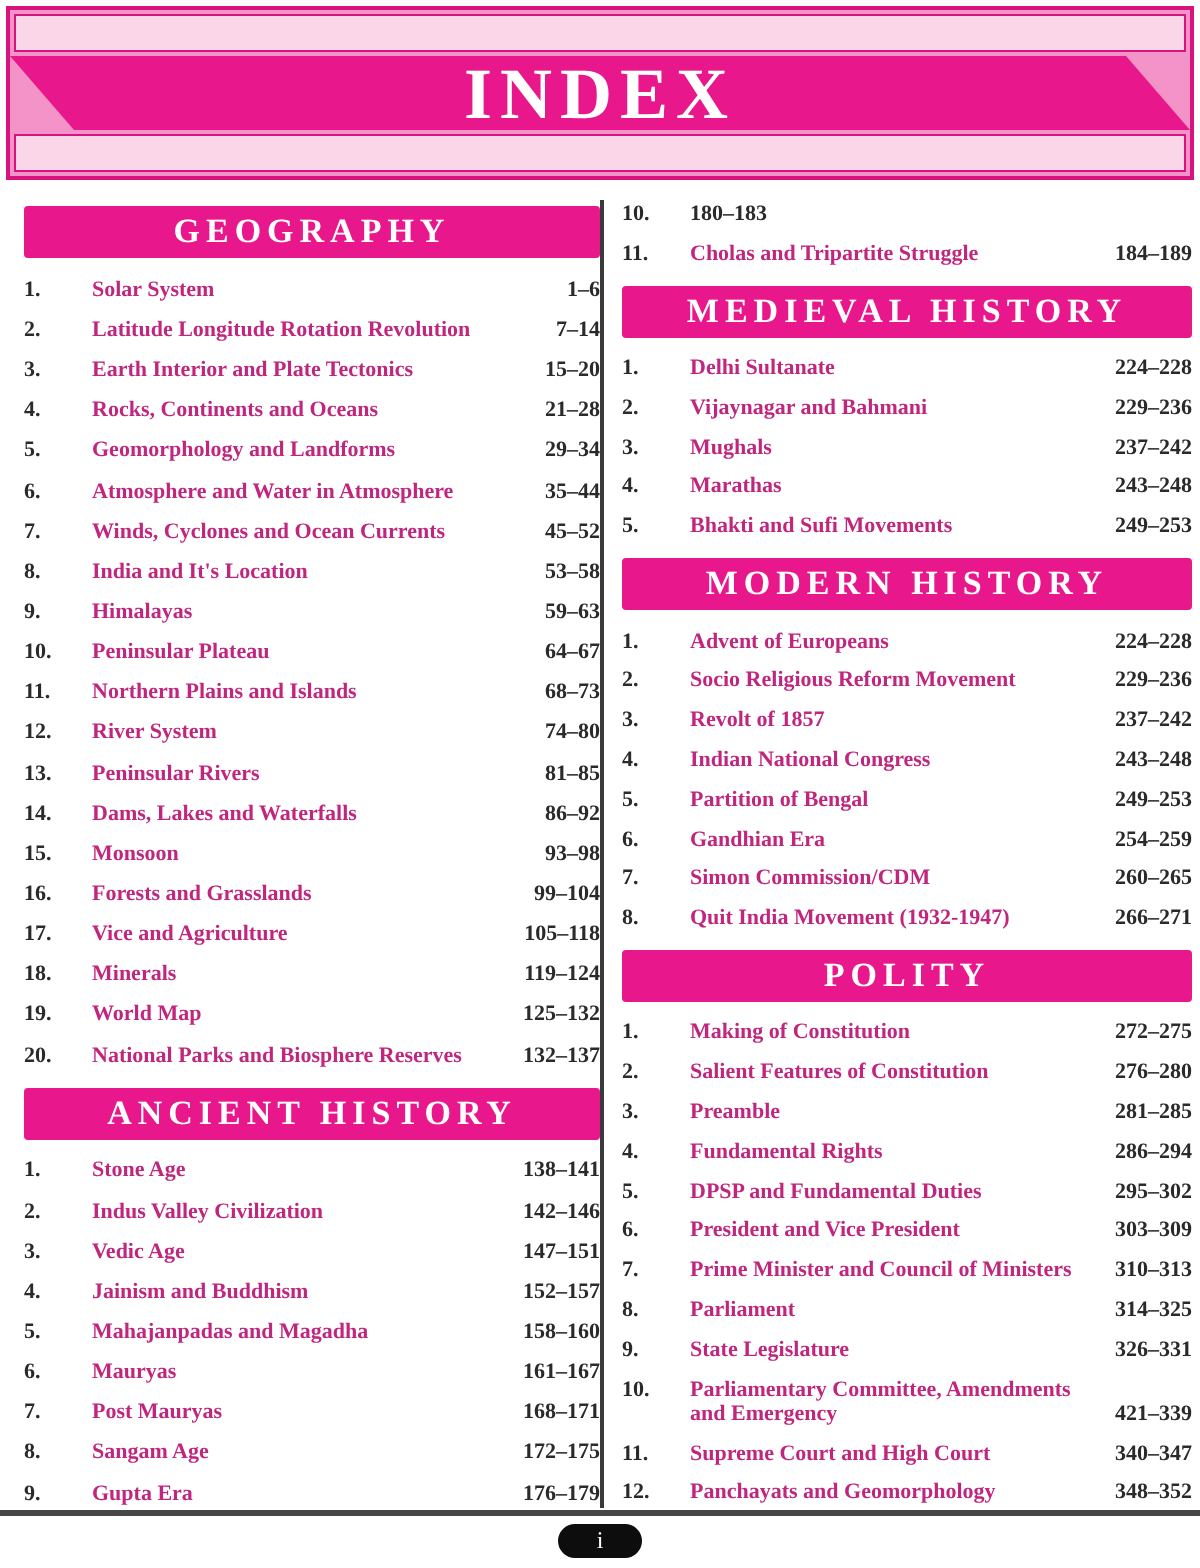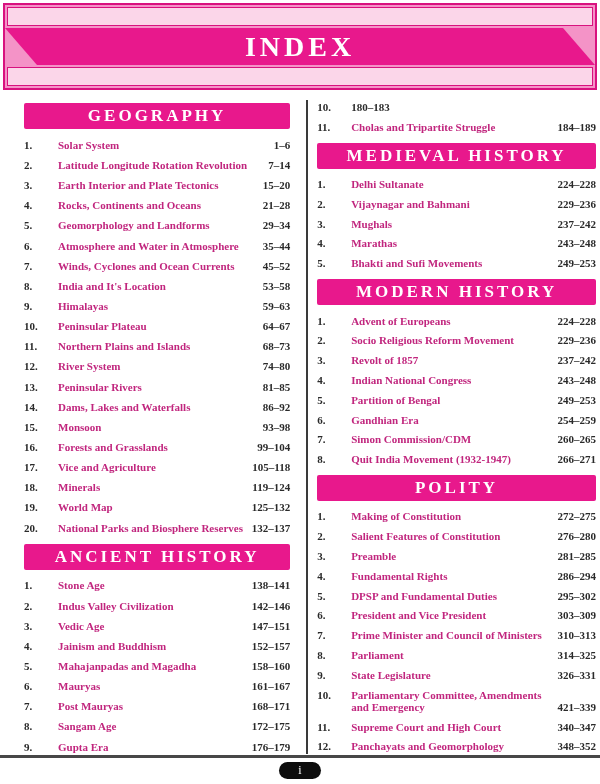--- a/index.html
+++ b/index.html
@@ -21,33 +21,33 @@
   }
   .stripe.top{top:2px;}
   .stripe.bottom{bottom:2px;}
   #ribbon{
     position:absolute;top:23px;left:0;right:0;height:37px;
     background:var(--ribbon);
     clip-path:polygon(0 0, calc(100% - 32px) 0, 100% 100%, 32px 100%);
     display:flex;align-items:center;justify-content:center;
   }
   #banner-title{
-    color:#ffffff;font-size:28px;font-weight:bold;letter-spacing:4px;
+    color:#ffffff;font-size:36px;font-weight:bold;letter-spacing:4px;
     line-height:1;padding-top:1px;
   }
   
   #content{
     position:absolute;top:100px;left:0;right:0;height:654px;
     display:flex;
   }
   .col{
     display:flex;flex-direction:column;justify-content:space-between;
     box-sizing:border-box;width:50%;
   }
-  #col-left{padding:1px 16px 1px 12px;margin-left:12px;}
+  #col-left{padding:1px 0 1px 12px;}
   #col-right{border-left:2px solid #3a3a3a;padding:1px 4px 1px 9px;}
   .section-bar{
     background:var(--bar);color:#ffffff;text-align:center;
     font-weight:bold;font-size:17px;letter-spacing:3px;
     height:26px;line-height:26px;border-radius:2px;margin:2px 0;
     flex:0 0 auto;
   }
   .row{
     display:flex;align-items:flex-start;font-size:11px;font-weight:bold;
     line-height:1.12;flex:0 0 auto;

